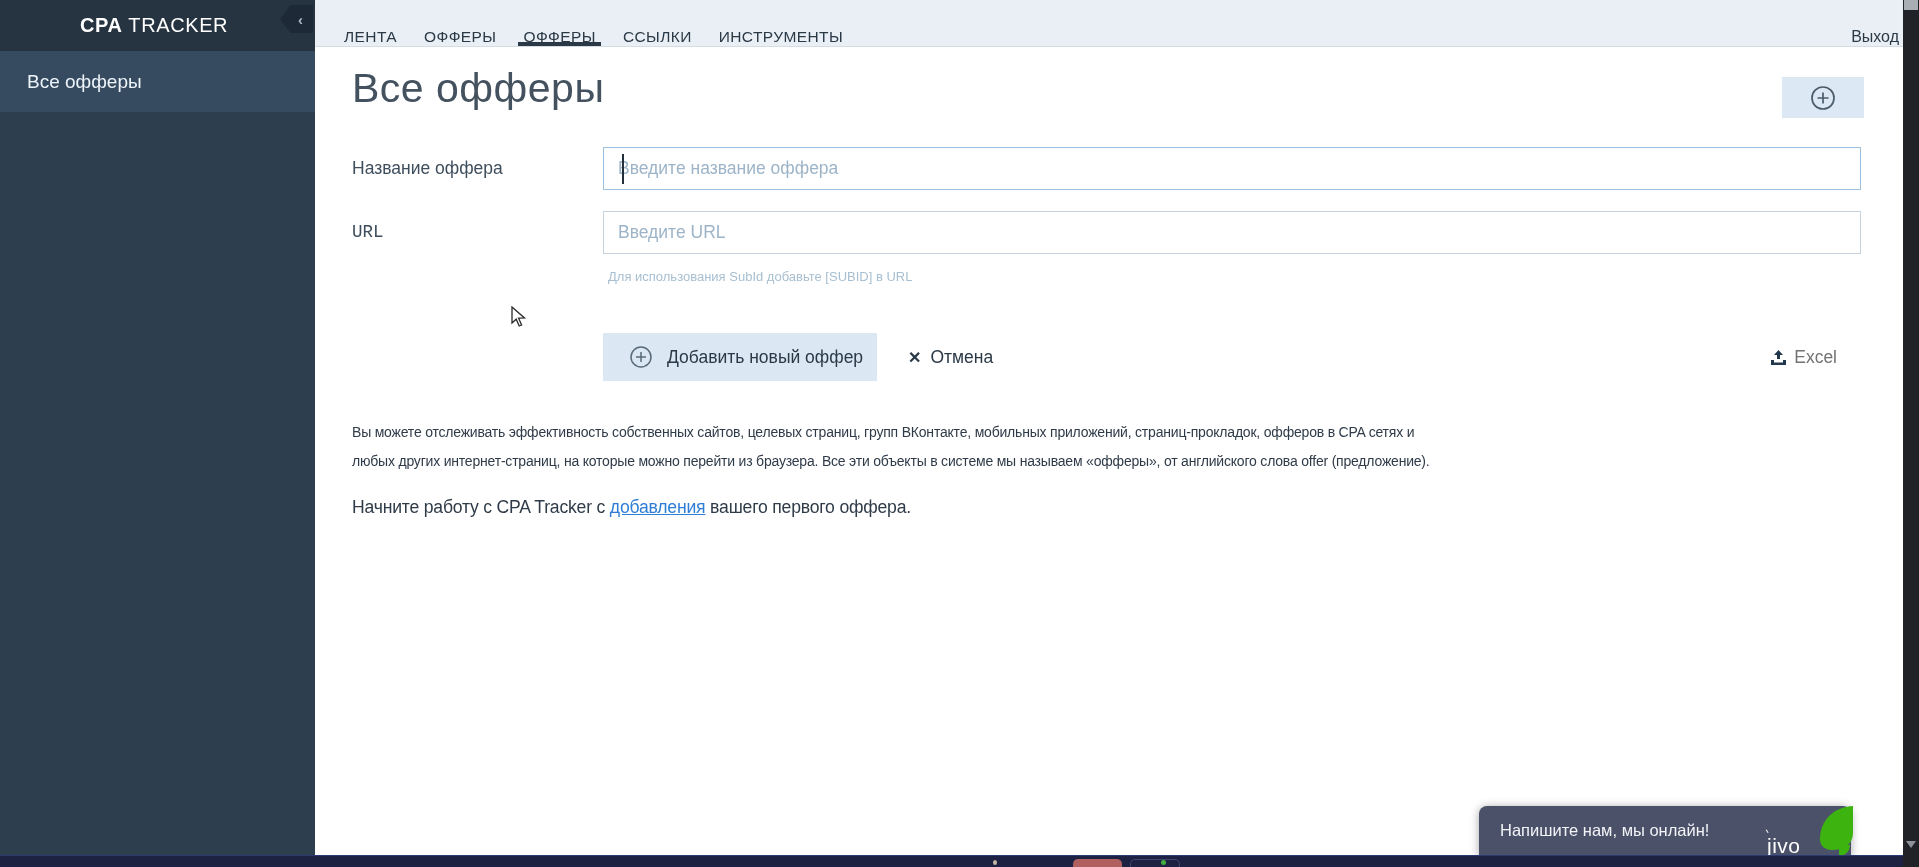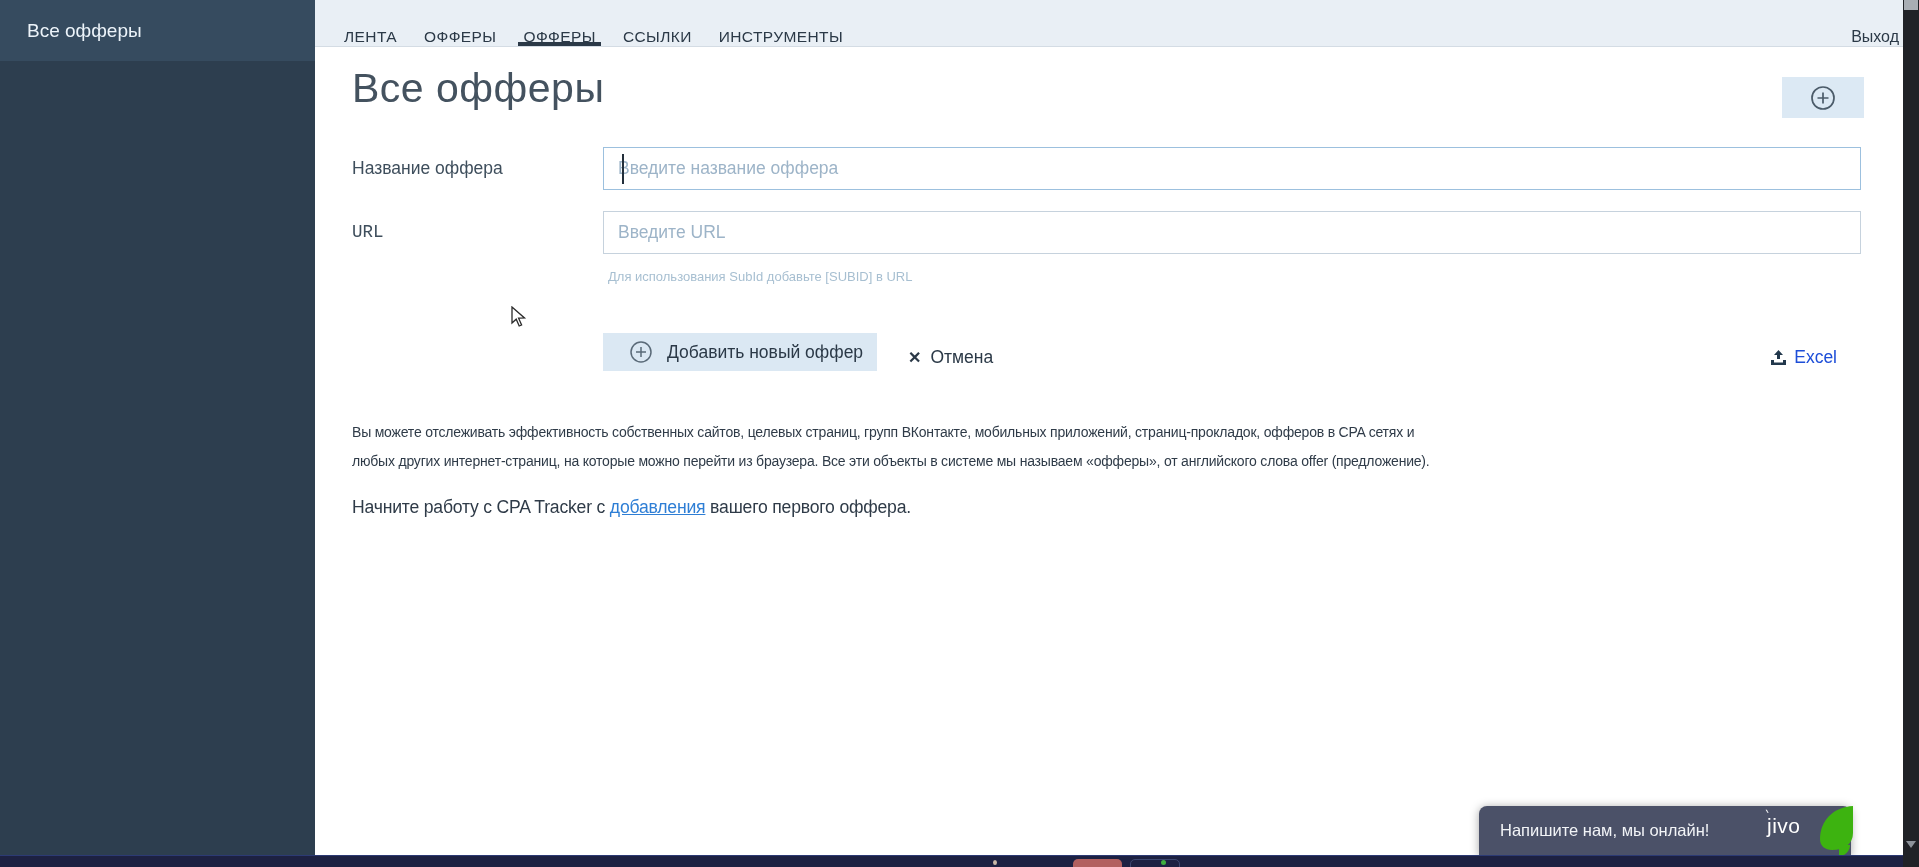--- a/index.html
+++ b/index.html
@@ -53,46 +53,46 @@
   .text-input{
     position:absolute; left:288px; width:1258px; height:43px; background:#fff;
     border:1px solid #c6d2dd; padding:0 14px; font-size:17.5px; color:#2c3a47;
     font-family:"Liberation Sans", sans-serif; outline:none;
   }
   .text-input.focused{ border-color:#9cc0de; }
   .text-input::placeholder{ color:#9db4c8; opacity:1; }
   .caret{ position:absolute; left:307px; top:107px; width:2px; height:30px; background:#222e3a; }
   .hint{ position:absolute; left:293px; top:222px; font-size:13px; color:#a7bfd1; }
   .submit-btn{
-    position:absolute; left:288px; top:286px; width:274px; height:38px; background:#dbe8f3;
+    position:absolute; left:288px; top:286px; width:274px; height:48px; background:#dbe8f3;
     border:none; display:flex; align-items:center; padding-left:26px; gap:14px;
     font-size:17.5px; color:#2b3947; cursor:pointer; font-family:"Liberation Sans", sans-serif;
   }
   .cancel-btn{
     position:absolute; left:593px; top:300px; display:flex; align-items:center; gap:9px;
     font-size:17.5px; color:#2b3947; cursor:pointer; background:none; border:none;
     font-family:"Liberation Sans", sans-serif;
   }
   .cancel-x{ font-size:16px; font-weight:bold; color:#2b3947; }
   .excel-link{
     position:absolute; right:66px; top:300px; display:flex; align-items:center; gap:7px;
-    font-size:17.5px; color:#1d4ed8; cursor:pointer;
+    font-size:17.5px; color:#737373; cursor:pointer;
   }
   .intro{ position:absolute; left:37px; top:371px; font-size:14px; color:#2f3b48; }
   .intro .line{ white-space:nowrap; line-height:29px; letter-spacing:-0.2px; }
   .start{ position:absolute; left:37px; top:446px; font-size:17.6px; color:#2f3b48;
     line-height:29px; letter-spacing:-0.2px; white-space:nowrap; }
   .start a{ color:#2e7ed5; text-decoration:underline; cursor:pointer; }
   
   .jivo{
     position:absolute; left:1479px; top:806px; width:372px; height:50px; background:#4b5168;
     border-radius:8px 8px 0 0; box-shadow:0 1px 10px rgba(0,0,0,.35);
   }
   .jivo-msg{ position:absolute; left:21px; top:15px; color:#f2f4f7; font-size:16.5px; white-space:nowrap; }
-  .jivo-logo{ position:absolute; left:288px; top:8px; color:#ffffff; font-size:21px; letter-spacing:.5px; }
+  .jivo-logo{ position:absolute; left:288px; top:28px; color:#ffffff; font-size:21px; letter-spacing:.5px; }
   .jivo-logo::before{ content:"\2035"; position:absolute; left:-1px; top:-9px; font-size:13px; color:#fff; }
   .jivo-leaf{ position:absolute; left:341px; top:0; }
   .jivo-leaf-tip{ position:absolute; left:360px; top:39px; width:11px; height:11px;
     background:#3db310; border-radius:0 0 100% 0; }
   
   .taskbar{
     position:absolute; left:0; top:855px; width:1919px; height:12px;
     background:#1d2142; border-top:1px solid #2c3a74;
   }
   .tb-red{ position:absolute; left:1073px; top:3px; width:49px; height:9px;
@@ -112,20 +112,26 @@
   .cursor{ position:absolute; left:511px; top:306px; pointer-events:none; }
   
   .icn{ display:block; }
 </style>
 </head>
 <body>
 
 <div class="screen">
 
   <aside class="sidebar">
+    <div class="sidebar-header">
+      <div class="brand"><b>CPA</b><span> TRACKER</span></div>
+      <div class="collapse-tag">
+        <span>‹</span>
+      </div>
+    </div>
     <div class="sidebar-item">
       <span>Все офферы</span>
     </div>
   </aside>
 
   <nav class="topnav">
     <div class="tab">ЛЕНТА</div>
     <div class="tab">ОФФЕРЫ</div>
     <div class="tab active">ОФФЕРЫ</div>
     <div class="tab">ССЫЛКИ</div>

